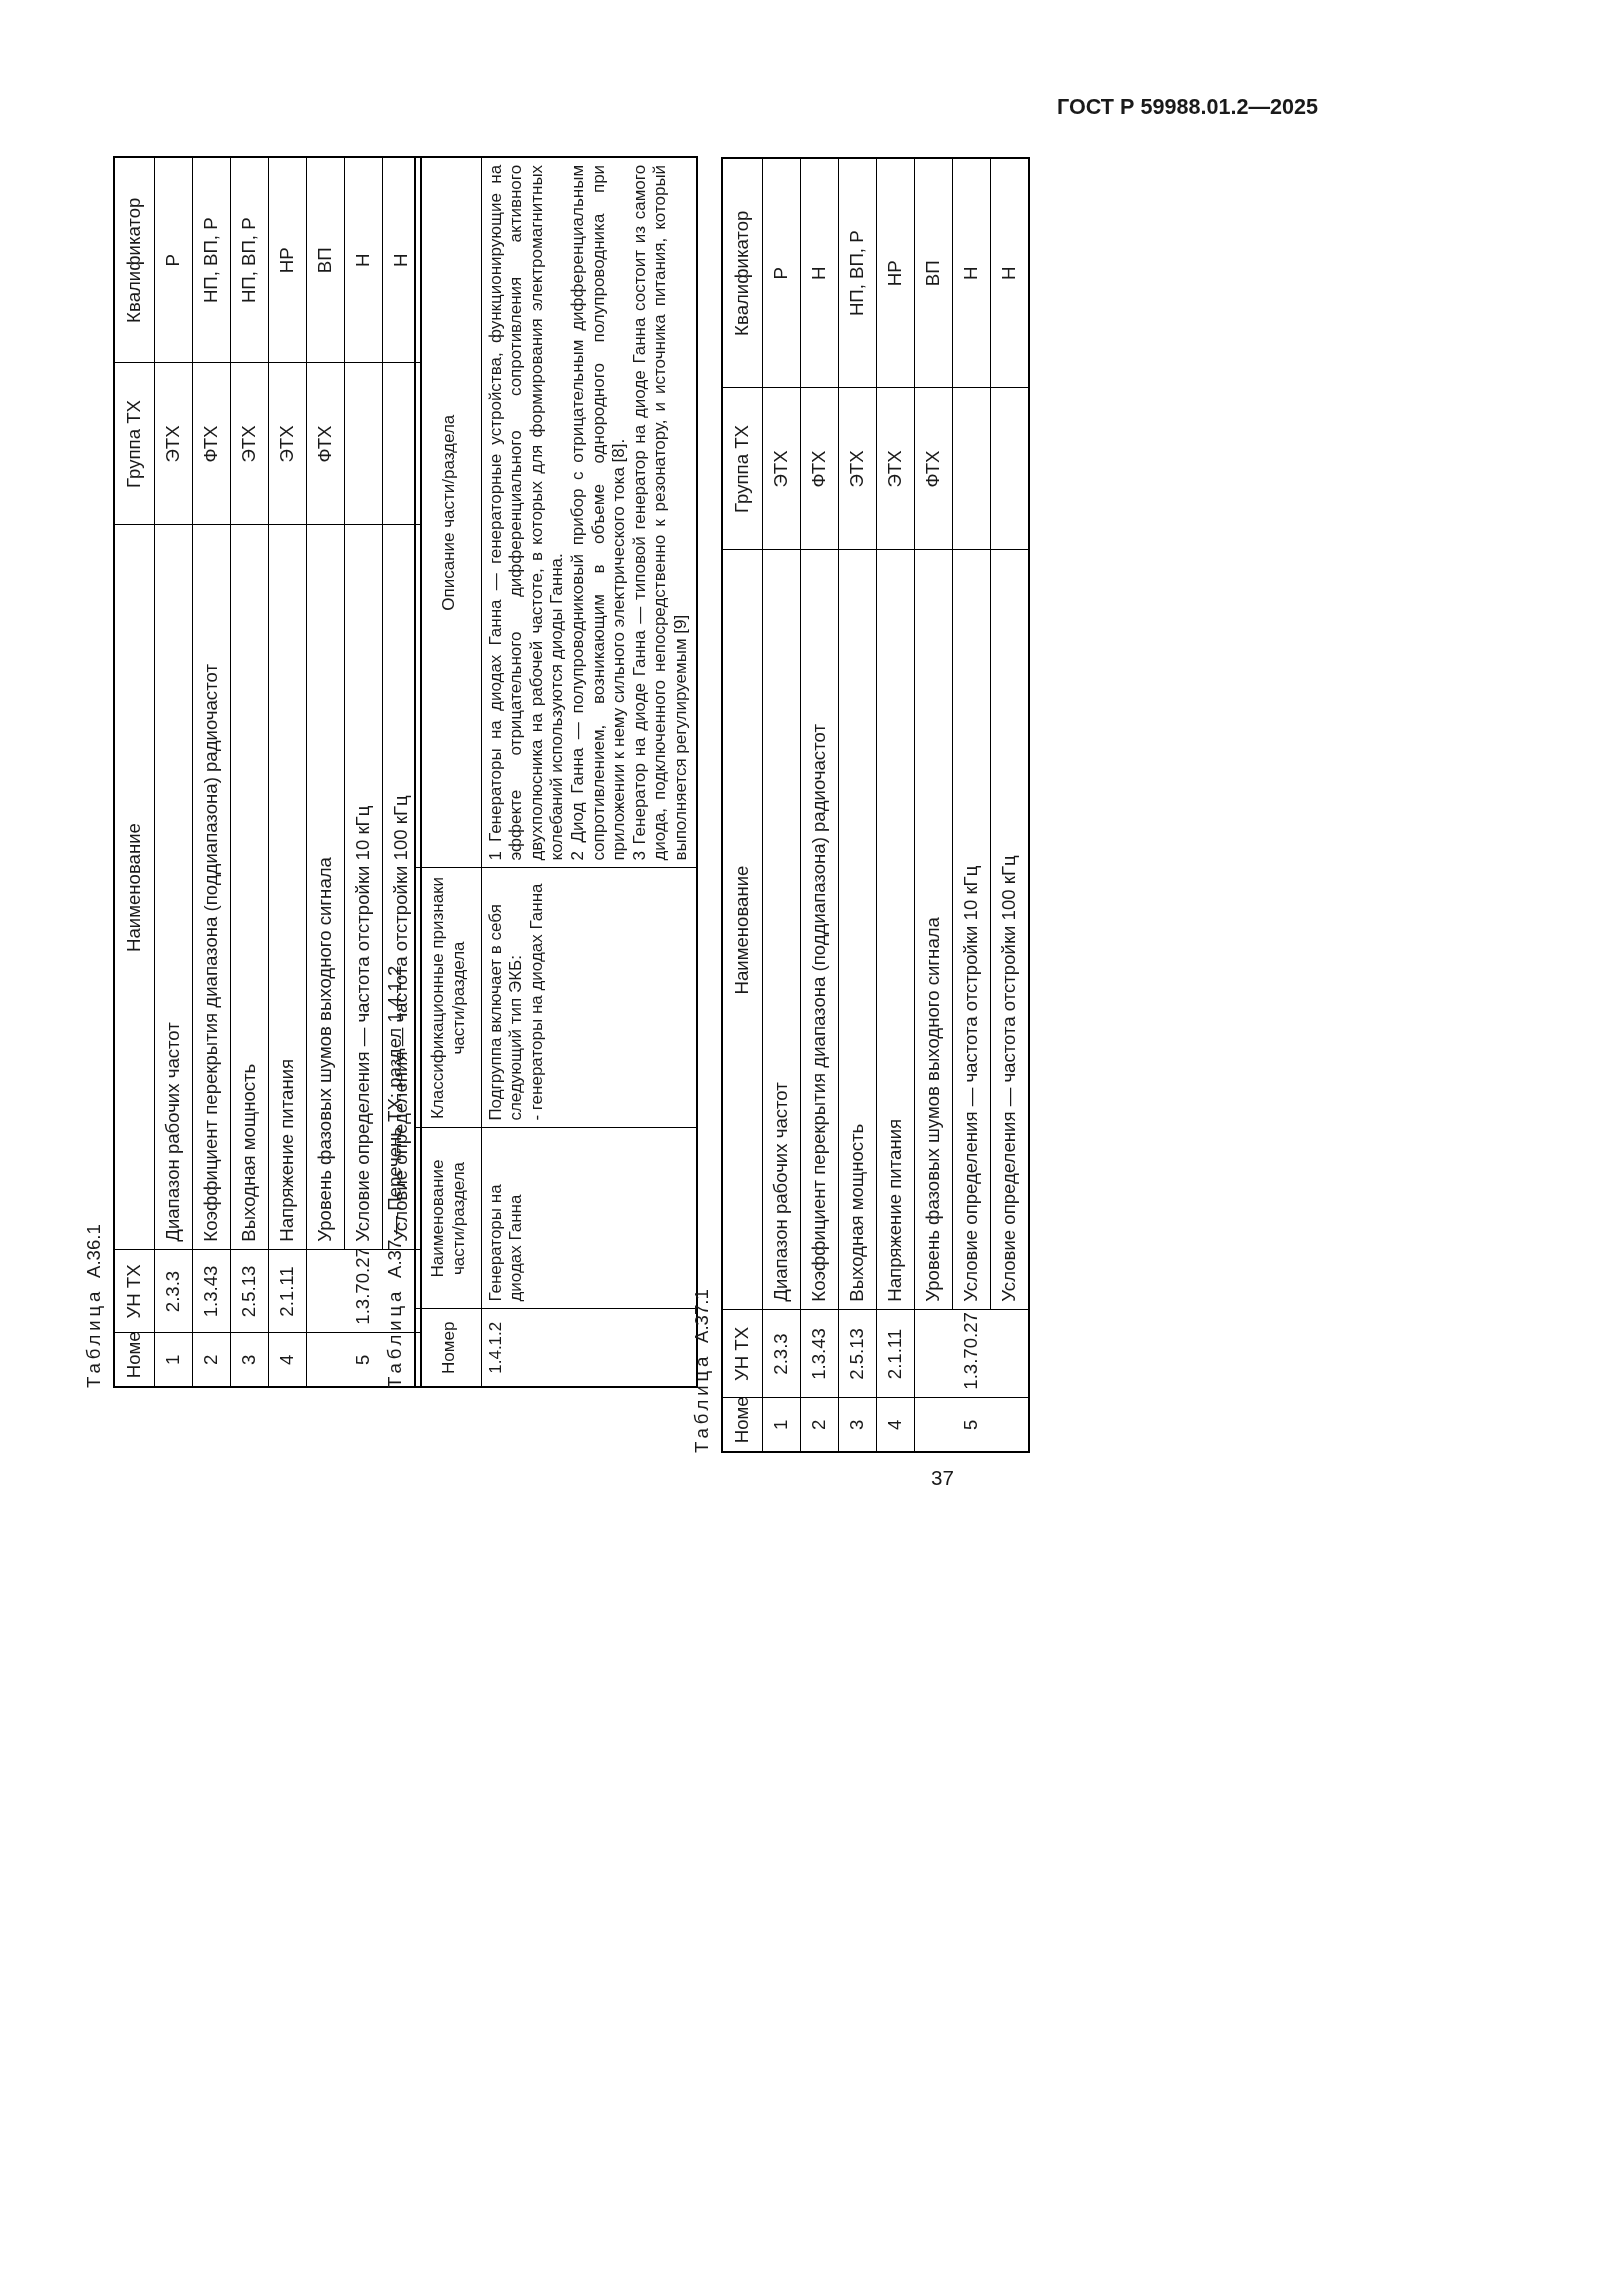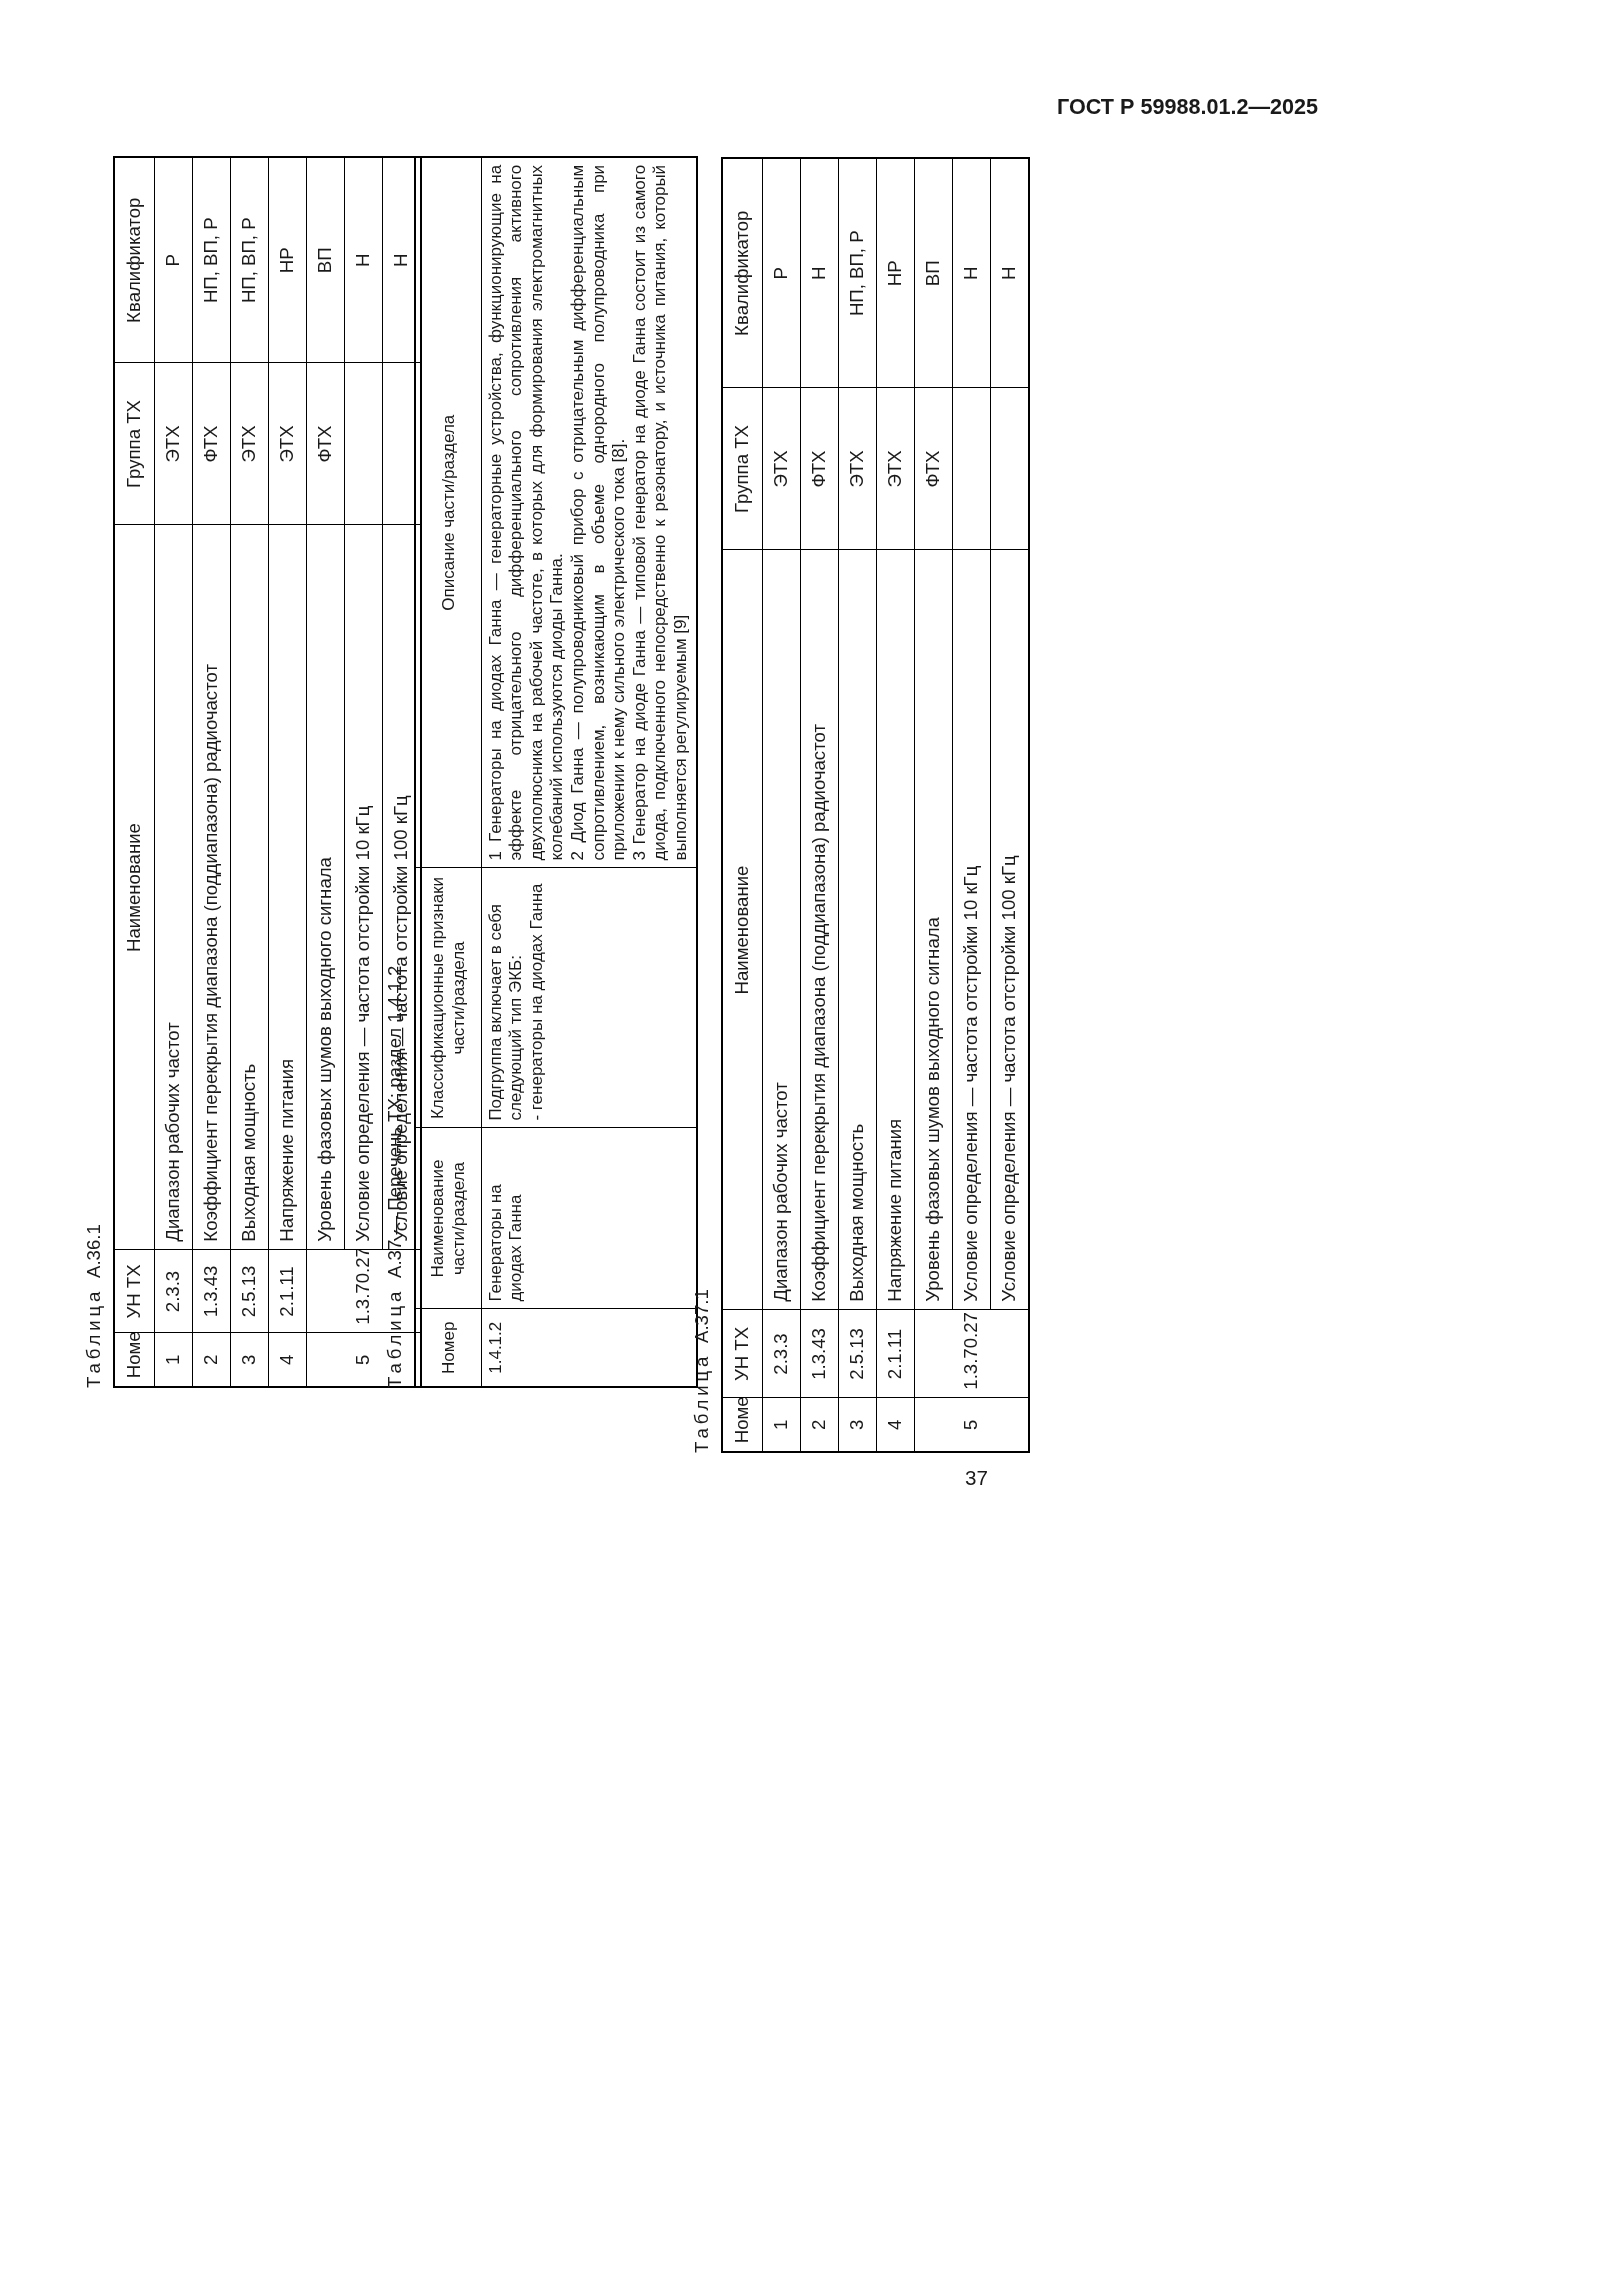--- a/index.html
+++ b/index.html
@@ -22,21 +22,20 @@
     top: 94px;
     font-size: 21.6px;
     font-weight: bold;
     white-space: nowrap;
   }
   .page-number {
     position: absolute;
     left: 931px;
     top: 1466px;
     font-size: 20.6px;
-    margin-left: 34px;
   }
   
   .rot {
     position: absolute;
     transform: rotate(-90deg);
     transform-origin: 0 0;
   }
   #t1 { left: 83px;  top: 1388px; width: 1230px; height: 304px; }
   #t2 { left: 384px; top: 1388px; width: 1230px; height: 304px; }
   #t3 { left: 691px; top: 1453px; width: 1294px; height: 304px; }

